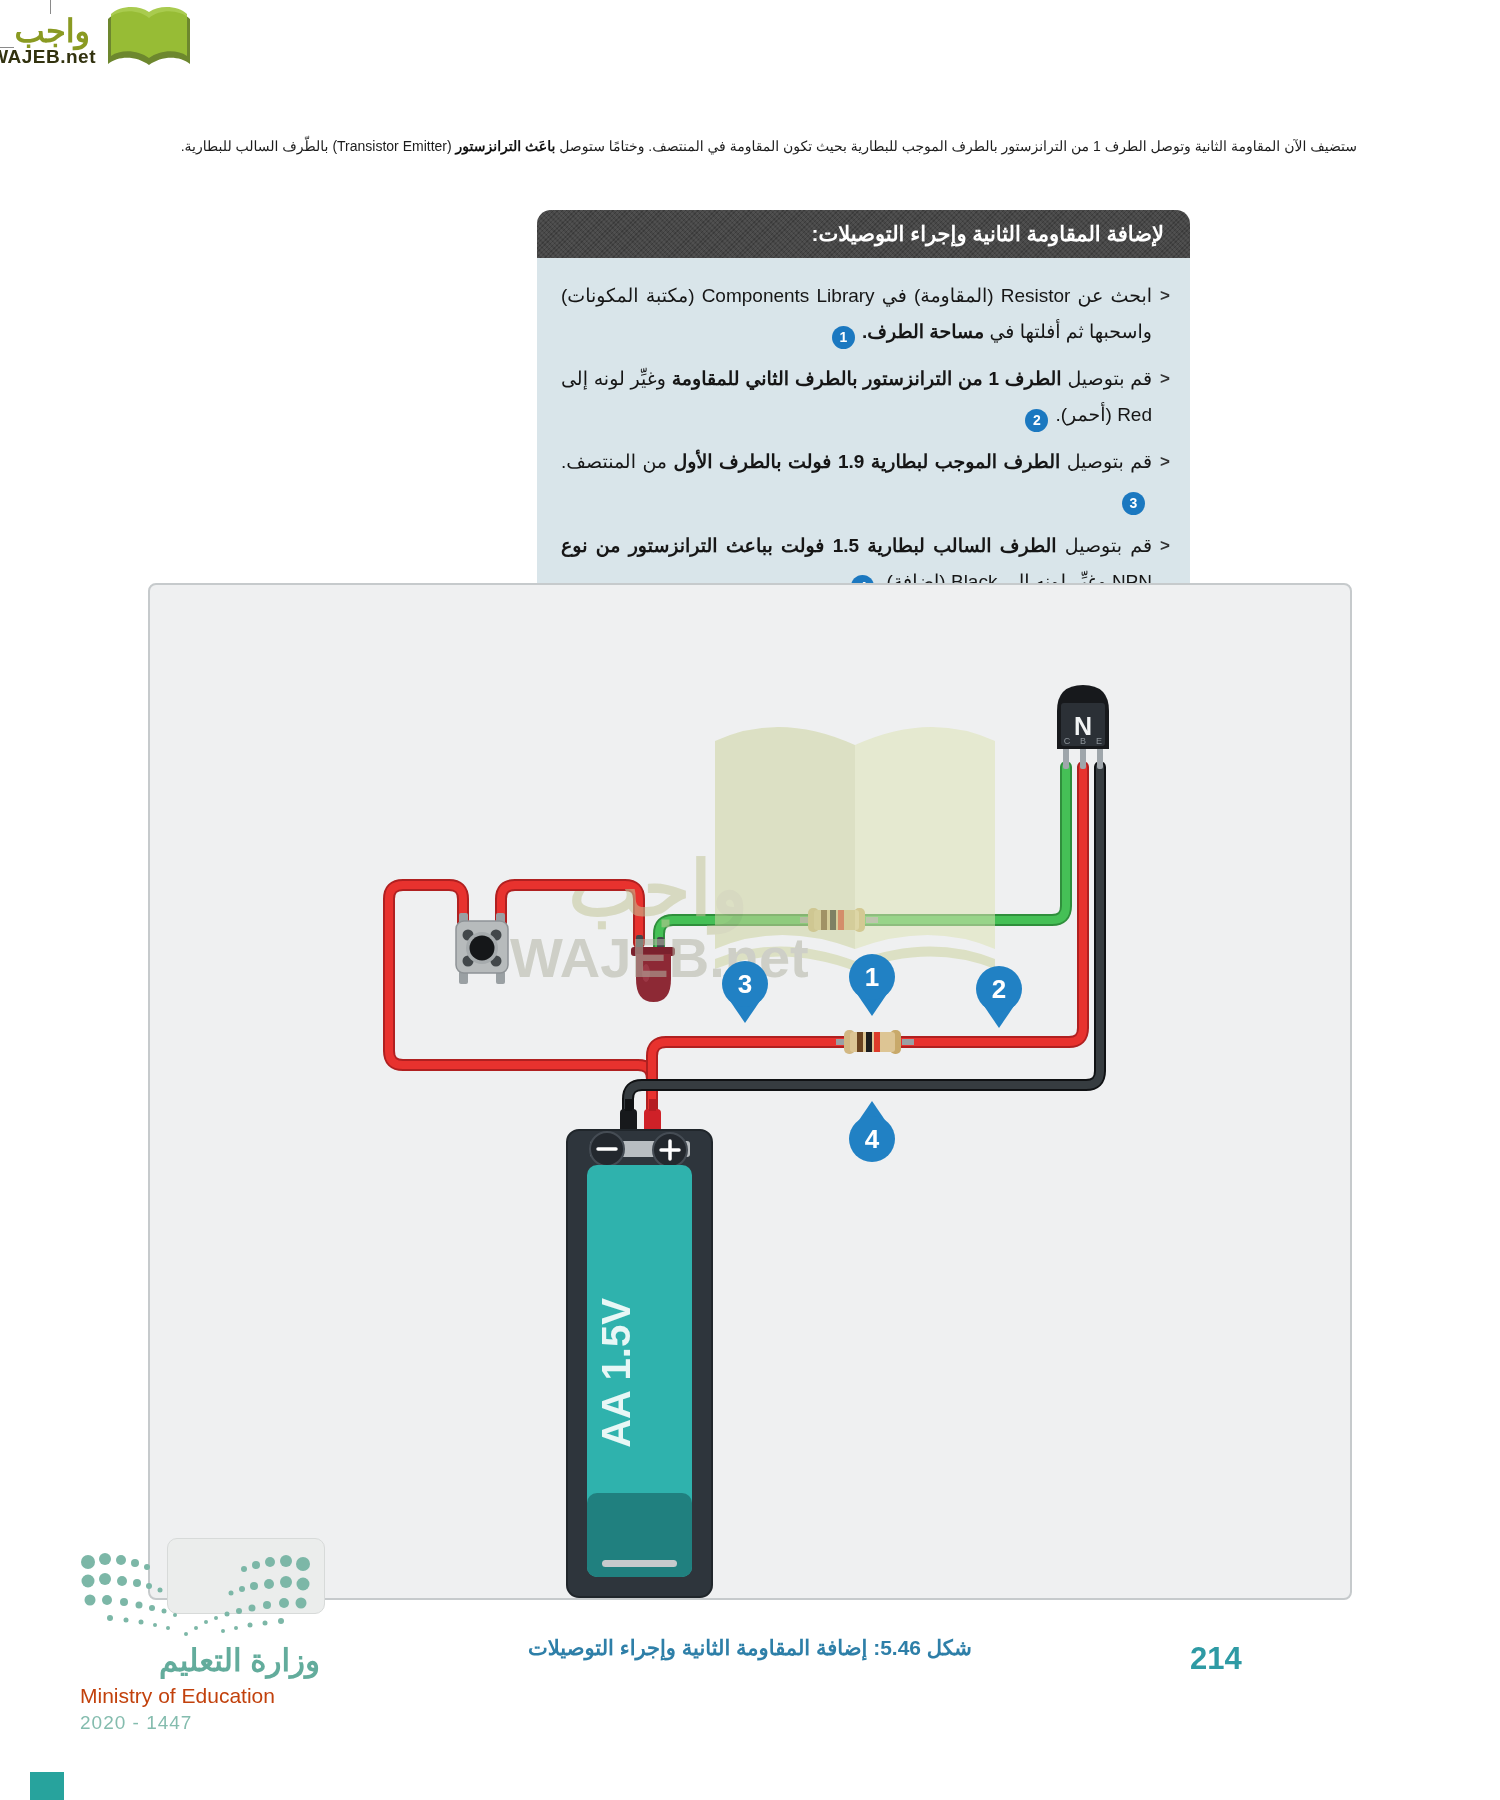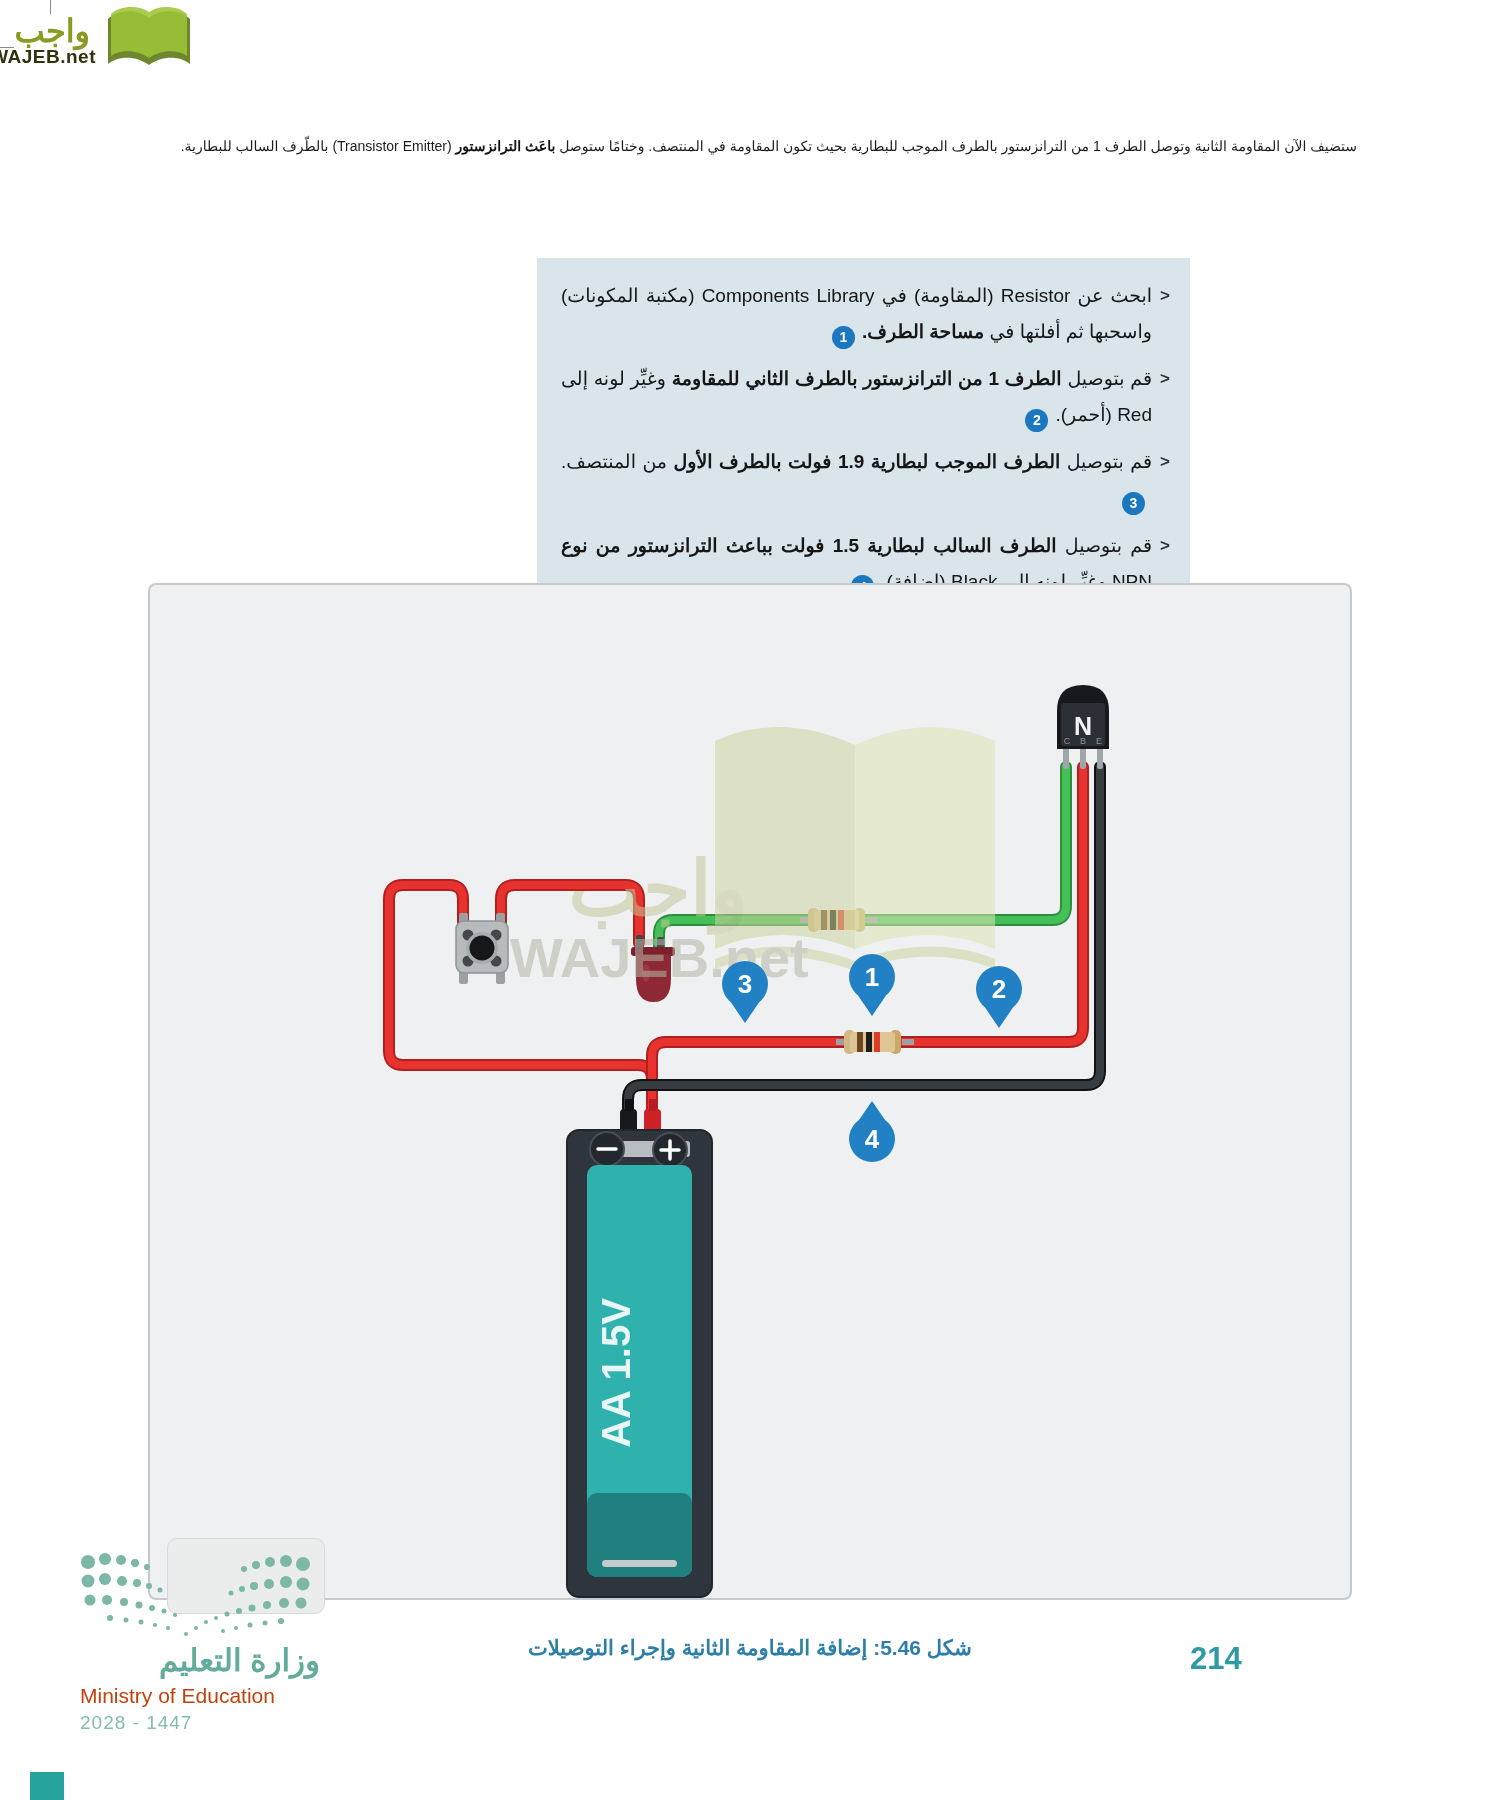--- a/index.html
+++ b/index.html
@@ -84,20 +84,21 @@
     <path d="M46 6 C35 -2 16 0 8 8 L8 50 C18 43 35 44 46 52 Z" fill="#9dc437" opacity="0.88"></path>
     <path d="M46 6 C57 -2 76 0 84 8 L84 50 C74 43 57 44 46 52 Z" fill="#9dc437" opacity="0.88"></path>
   </svg>
   <div class="ar">واجب</div>
   <div class="net">WAJEB.net</div>
 </div>
 
 <p class="abs intro"><span>ستضيف الآن المقاومة الثانية وتوصل الطرف 1 من الترانزستور بالطرف الموجب للبطارية بحيث تكون المقاومة في المنتصف. وختامًا ستوصل </span><b>باعَث الترانزستور</b><span> (Transistor Emitter) بالطّرف السالب للبطارية.</span></p>
 
 <div class="abs ibox">
+  <div class="ibox-head">لإضافة المقاومة الثانية وإجراء التوصيلات:</div>
   <div class="ibox-body">
 
     <div class="item">
       <span class="marker">&lt;</span>
       <span class="itext"><span>ابحث عن Resistor (المقاومة) في Components Library (مكتبة المكونات) واسحبها ثم أفلتها في </span><b>مساحة الطرف.</b><span></span><span class="badge">1</span></span>
     </div>
 
     <div class="item">
       <span class="marker">&lt;</span>
       <span class="itext"><span>قم بتوصيل </span><b>الطرف 1 من الترانزستور بالطرف الثاني للمقاومة</b><span> وغيِّر لونه إلى Red (أحمر).</span><span class="badge">2</span></span>
@@ -295,17 +296,17 @@
     <circle cx="187" cy="75" r="2.5"></circle>
     <circle cx="172" cy="77" r="2.5"></circle>
     <circle cx="158" cy="80" r="2"></circle>
     <circle cx="145" cy="83" r="2"></circle>
   <circle cx="128" cy="74" r="2"></circle>
     <circle cx="118" cy="80" r="2"></circle>
     <circle cx="108" cy="86" r="2"></circle>
 </svg>
 <div class="abs moe-ar">وزارة التعليم</div>
 <div class="abs moe-en">Ministry of Education</div>
-<div class="abs moe-yr">2028 - 1447</div>
+<div class="abs moe-yr">2020 - 1447</div>
 
 <div class="abs pagenum">214</div>
 
 <div class="abs teal-chip"></div>
 
 </body></html>

